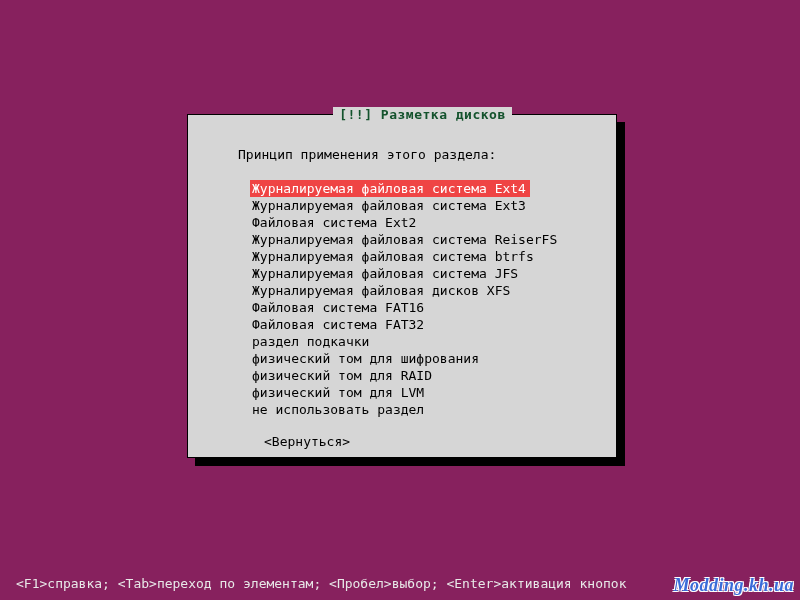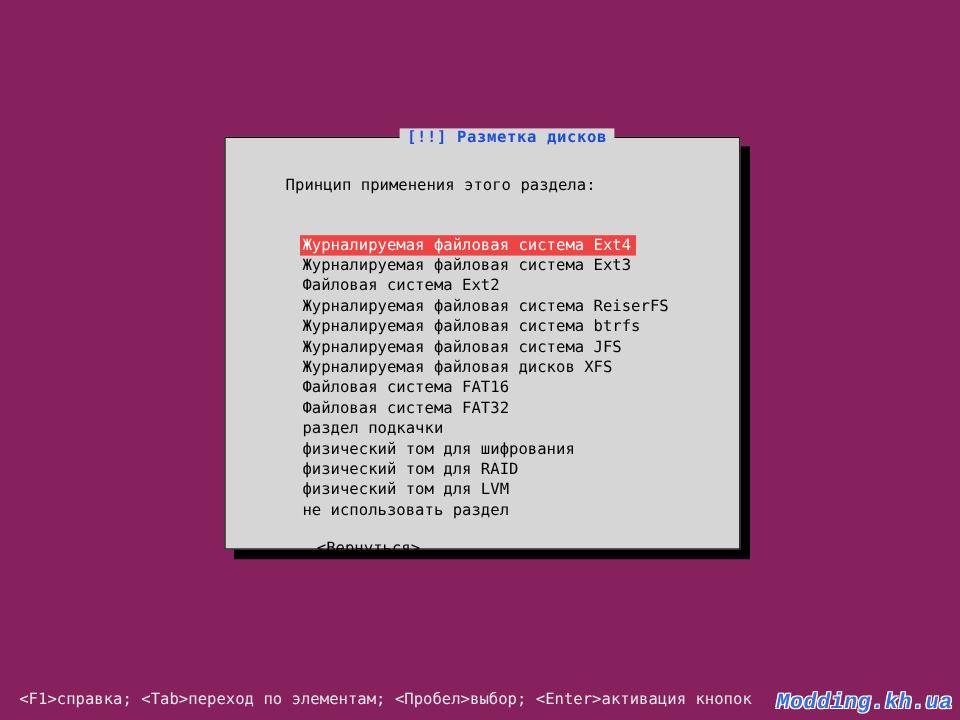--- a/index.html
+++ b/index.html
@@ -37,28 +37,28 @@
     position: absolute;
     top: -8px;
     left: 0;
     width: 100%;
     text-align: center;
   }
   .title-bg {
     display: inline-block;
     background: #d6d6d6;
     padding: 0 6px;
-    color: #1d4ed8;
+    color: #14532d;
     font-weight: bold;
     letter-spacing: 0.5px;
     margin-left: 41px;
   }
   .prompt {
     color: #000;
-    padding: 26px 0 34px 50px;
+    padding: 26px 0 18px 50px;
   }
   .menu {
     padding-left: 62px;
   }
   .menu-item {
     color: #000;
     line-height: 17px;
     white-space: pre;
     padding: 0 4px 0 2px;
     display: inline-block;
@@ -79,21 +79,21 @@
     width: 800px;
     color: #e8e8e8;
     white-space: pre;
     font-size: 13px;
     padding-left: 16px;
   }
   .watermark {
     position: absolute;
     right: 6px;
     bottom: 4px;
-    font-family: Liberation Mono, monospace;
+    font-family: Liberation Serif, serif;
     font-style: italic;
     font-weight: bold;
     font-size: 18px;
     color: #3a6bd8;
     text-shadow:
       -1px -1px 0 #fff,
        1px -1px 0 #fff,
       -1px  1px 0 #fff,
        1px  1px 0 #fff;
     letter-spacing: 0.5px;

